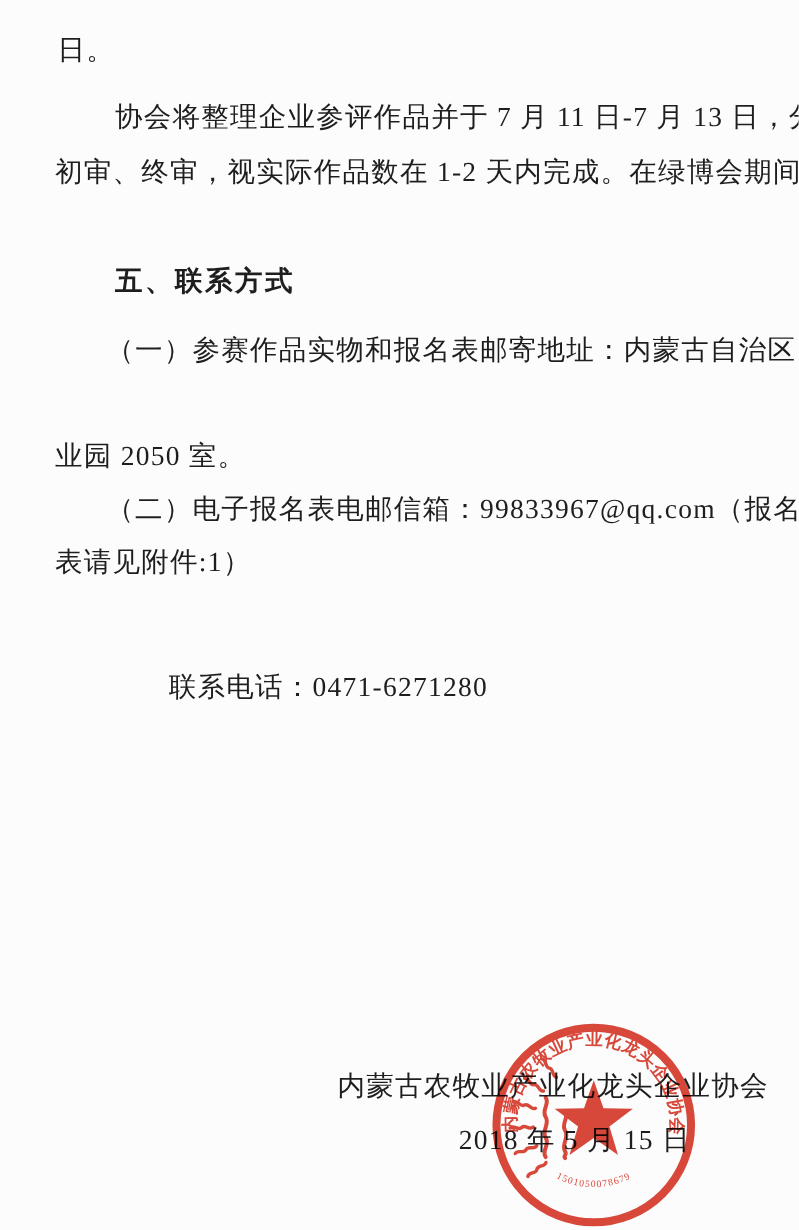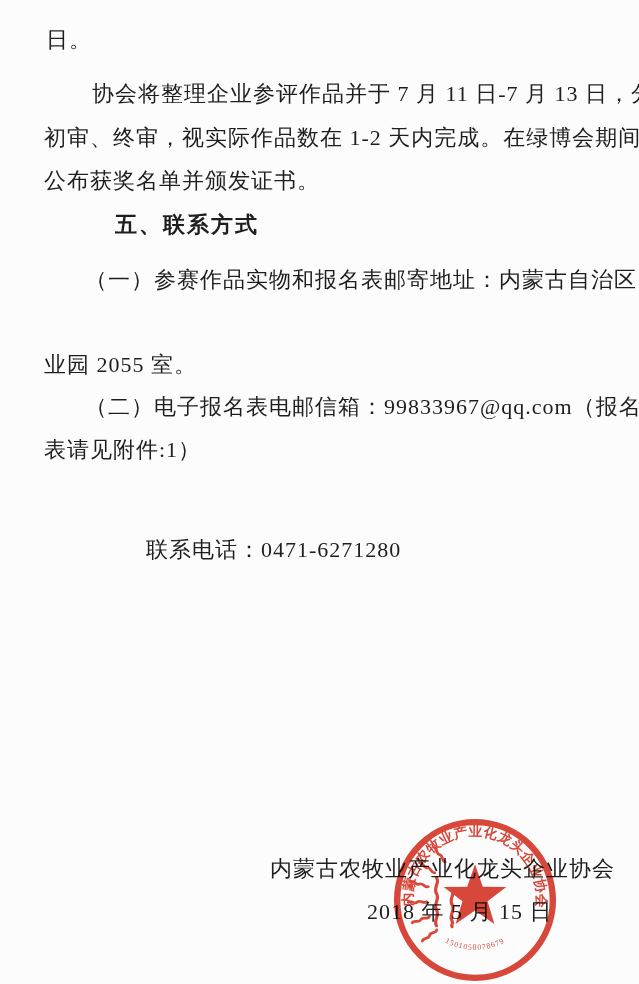--- a/index.html
+++ b/index.html
@@ -12,21 +12,21 @@
     font-family: "Liberation Serif", "DejaVu Serif", serif;
     color: #1e1e1e;
   }
   .line {
     position: absolute;
     font-size: 22px;
     line-height: 30px;
     letter-spacing: 1px;
     white-space: nowrap;
   }
-  .heading { font-weight: 700; letter-spacing: 2px; margin-left: 23px; }
+  .heading { font-weight: 700; letter-spacing: 2px; }
   .small { font-size: 17px; letter-spacing: 0.5px; }
   .seal {
     position: absolute;
     left: 388px;
     top: 813px;
     width: 174px;
     height: 174px;
     mix-blend-mode: multiply;
     opacity: 0.93;
     pointer-events: none;
@@ -38,32 +38,31 @@
 </style>
 </head>
 <body>
 
 <div class="page">
 
   <div class="line" style="top:25px; left:46px;">日。</div>
 
   <div class="line" style="top:79px; left:92px;">协会将整理企业参评作品并于 7 月 11 日-7 月 13 日，分</div>
   <div class="line" style="top:123px; left:44px;">初审、终审，视实际作品数在 1-2 天内完成。在绿博会期间</div>
-  <div class="line" style="top:166px; left:44px;">公布获奖名单并颁发证书。</div>
 
   <div class="line heading" style="top:210px; left:92px;">五、联系方式</div>
 
   <div class="line" style="top:265px; left:85px;">（一）参赛作品实物和报名表邮寄地址：内蒙古自治区</div>
-  <div class="line" style="top:350px; left:44px;">业园 2055 室。</div>
+  <div class="line" style="top:350px; left:44px;">业园 2050 室。</div>
 
   <div class="line" style="top:392px; left:85px;">（二）电子报名表电邮信箱：99833967@qq.com（报名</div>
   <div class="line" style="top:435px; left:44px;">表请见附件:1）</div>
 
 
-  <div class="line" style="top:535px; left:146px;">联系电话：0471-6271280</div>
+  <div class="line" style="top:535px; left:135px;">联系电话：0471-6271280</div>
 
 
   <div class="line" style="top:854px; left:270px;">内蒙古农牧业产业化龙头企业协会</div>
   <div class="line" style="top:897px; left:367px;">2018 年 5 月 15 日</div>
 
   <div class="seal">
     <svg viewBox="0 0 190 190" width="174" height="174" xmlns="http://www.w3.org/2000/svg">
 
       <circle cx="95" cy="95" r="85" fill="none" stroke="#d83b2b" stroke-width="7"></circle>
 

